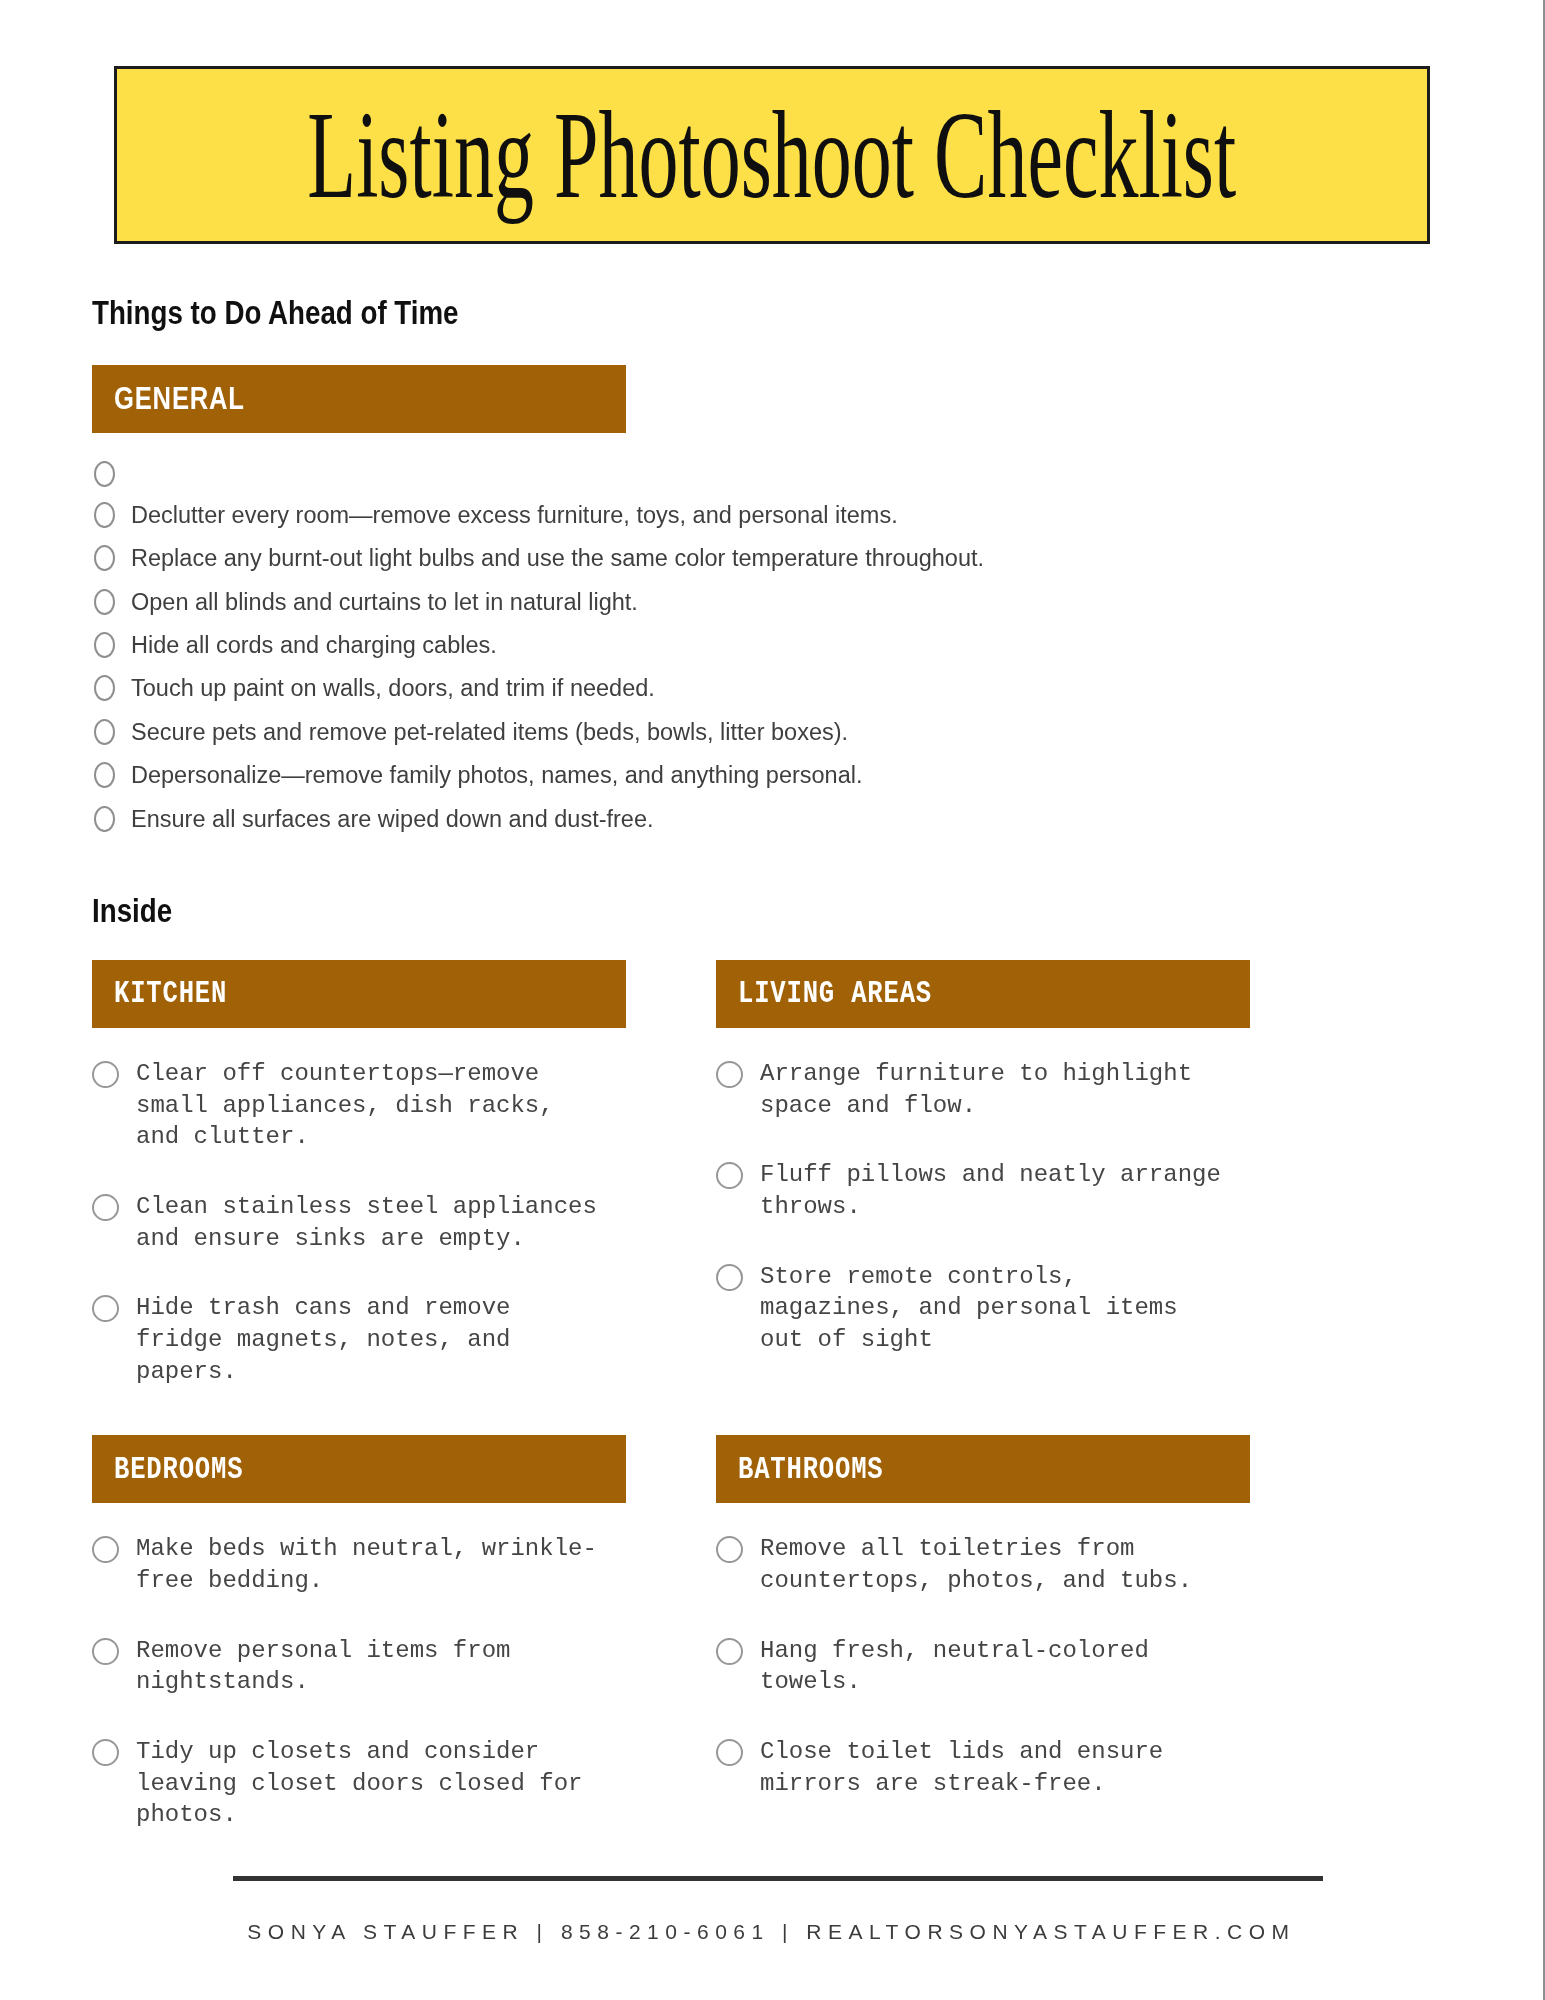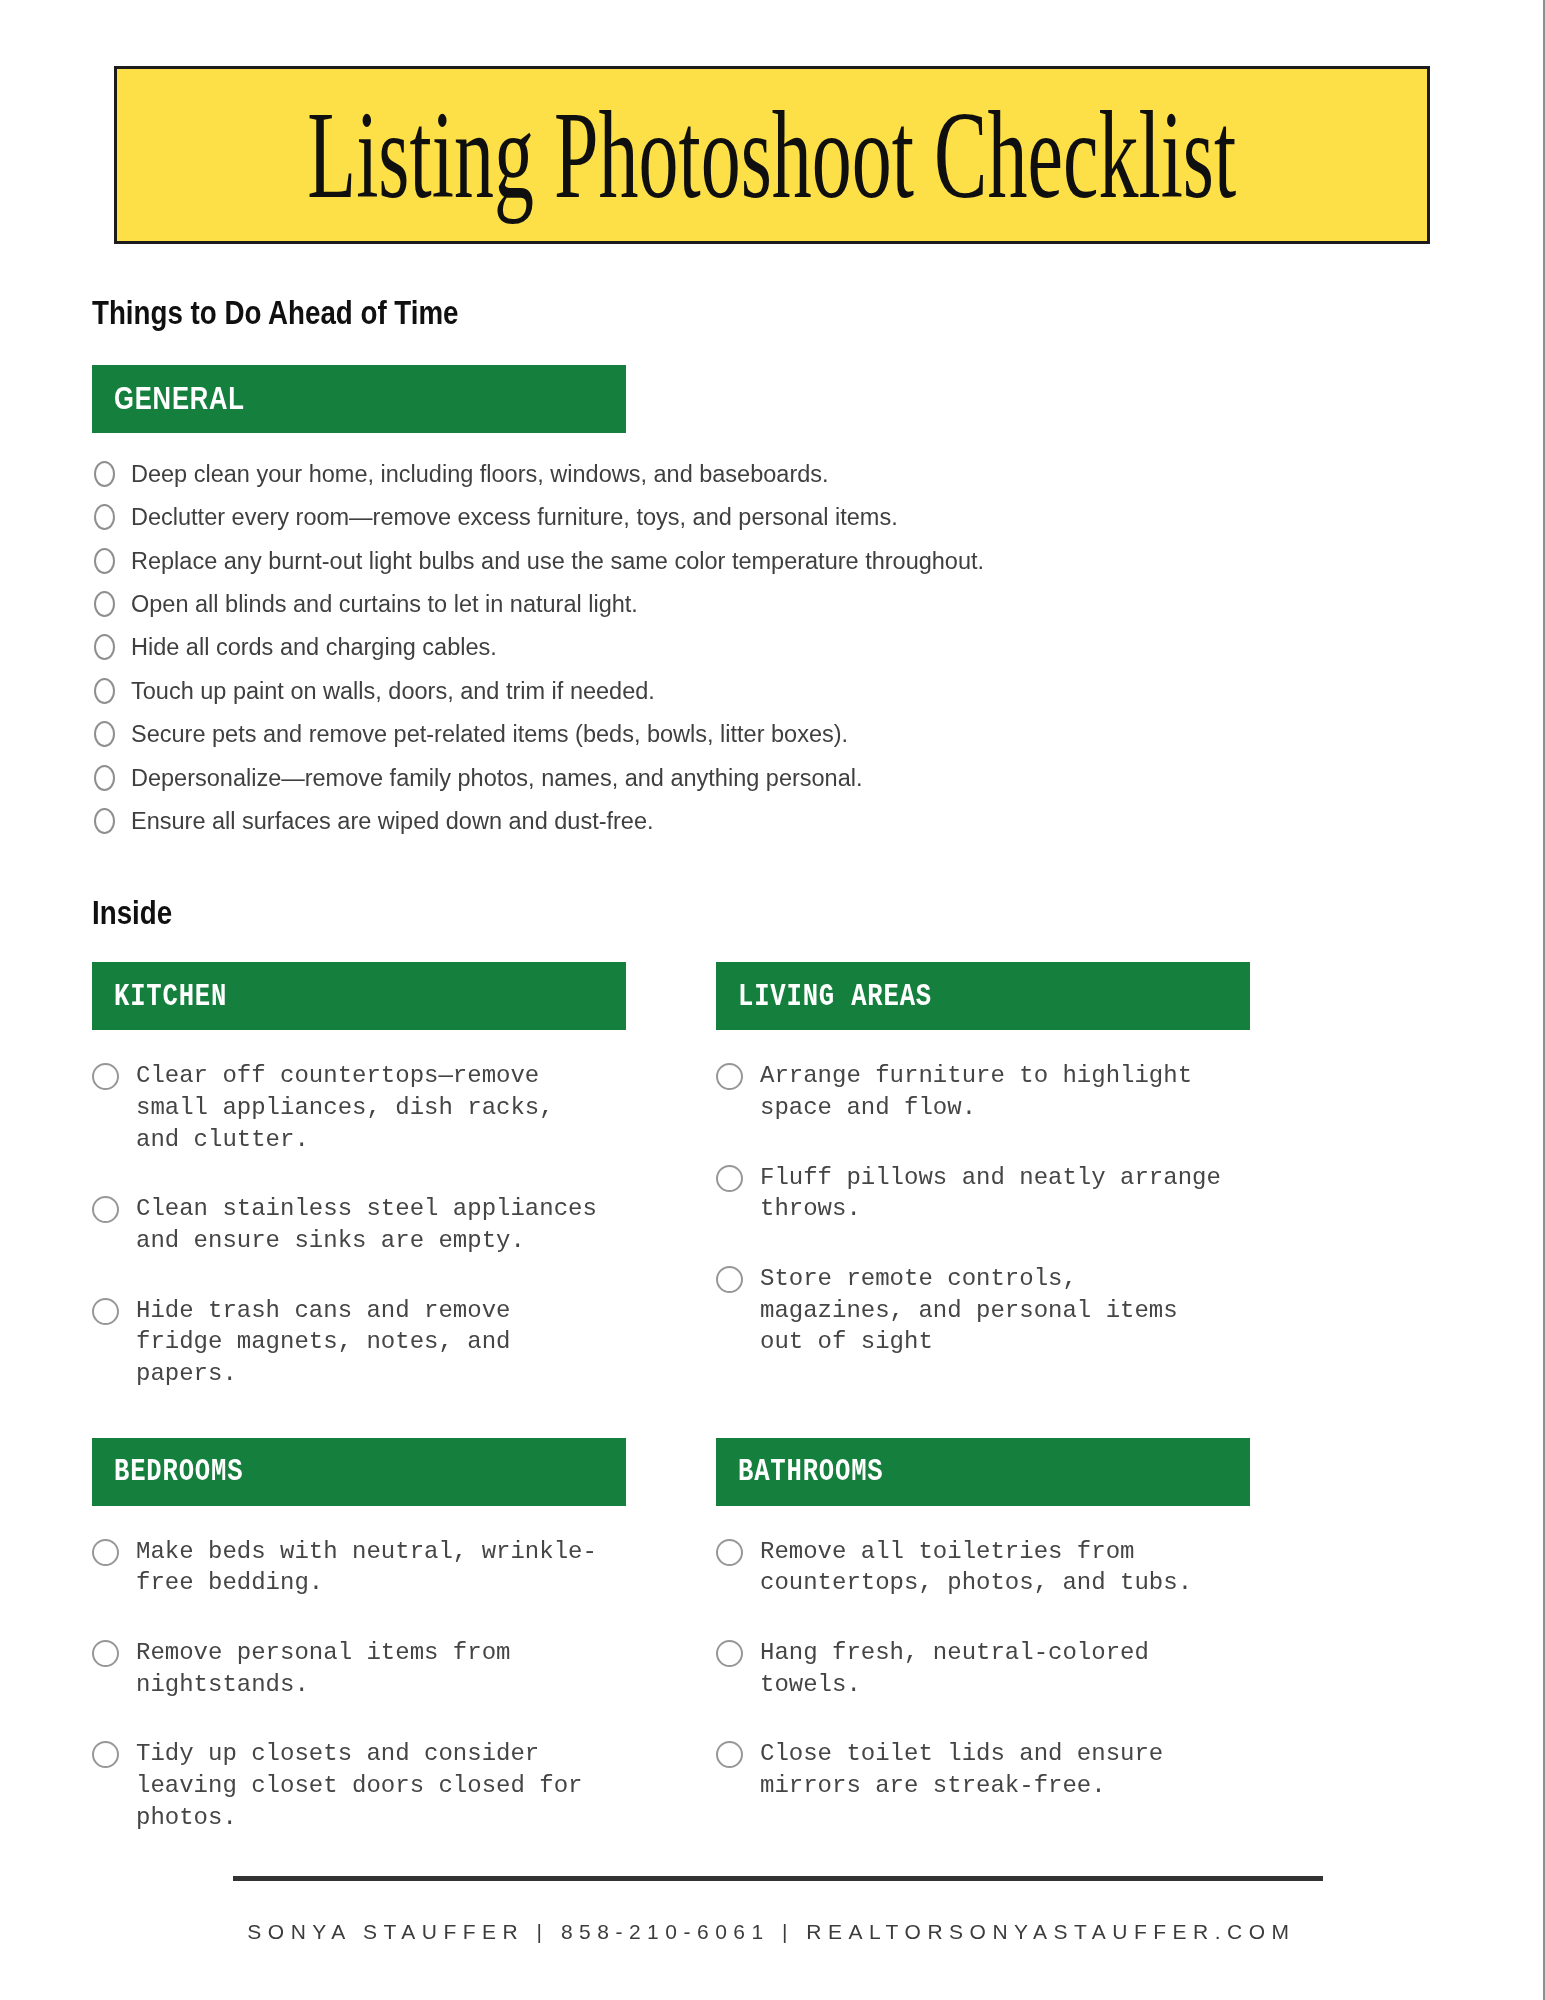--- a/index.html
+++ b/index.html
@@ -47,21 +47,21 @@
     transform-origin: left center;
     line-height: 1.15;
   }
   .heading-ahead { margin: 50px 0 0 92px; }
   .heading-inside { margin: 58px 0 0 92px; }
 
   
   .bar {
     width: 534px;
     height: 68px;
-    background: #15803d;
+    background: #a16207;
     display: flex;
     align-items: center;
   }
   .bar-label {
     color: #ffffff;
     font-weight: 700;
     font-size: 32px;
     letter-spacing: 1px;
     white-space: nowrap;
     transform: scaleX(0.8);
@@ -142,21 +142,20 @@
 
   <div class="h-cond heading-ahead">Things to Do Ahead of Time</div>
 
   <div class="bar general-bar">
     <span class="bar-label">GENERAL</span>
   </div>
 
   <ul class="checklist general-list">
       <li class="check-item">
       <span class="circle"></span>
-      <span class="check-text">Deep clean your home, including floors, windows, and baseboards.</span>
     </li>
       <li class="check-item">
       <span class="circle"></span>
       <span class="check-text">Declutter every room—remove excess furniture, toys, and personal items.</span>
     </li>
       <li class="check-item">
       <span class="circle"></span>
       <span class="check-text">Replace any burnt-out light bulbs and use the same color temperature throughout.</span>
     </li>
       <li class="check-item">

